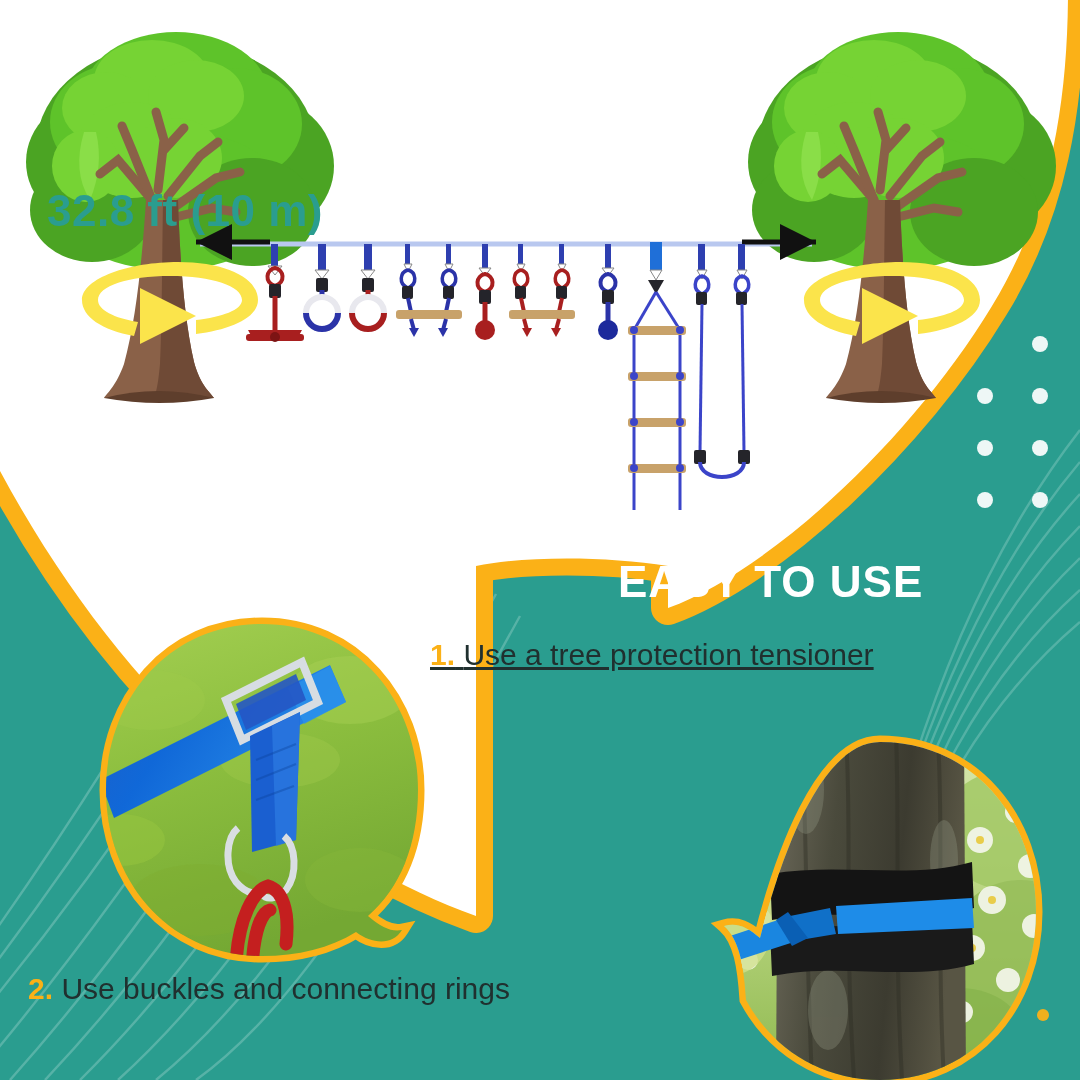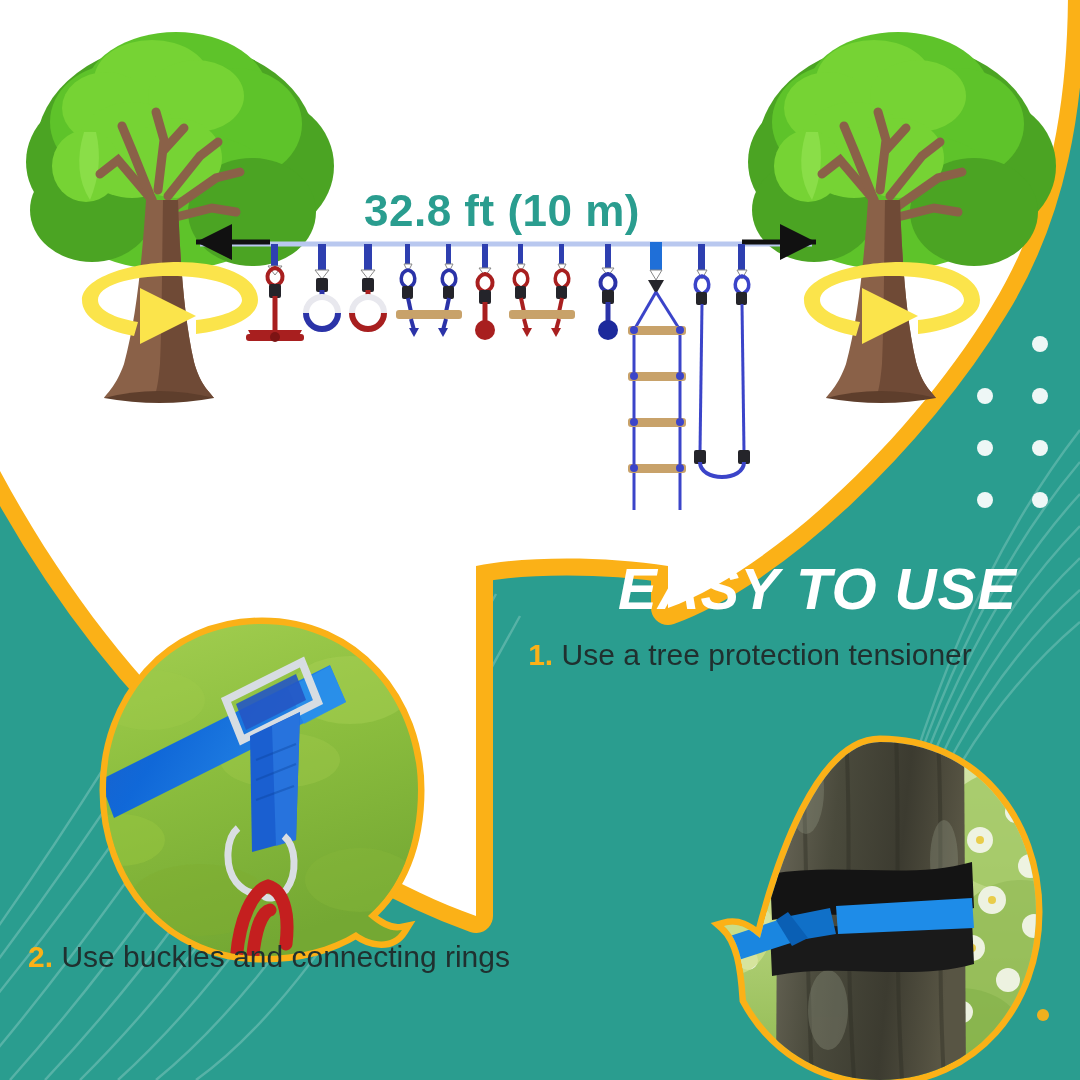--- a/index.html
+++ b/index.html
@@ -11,60 +11,59 @@
   }
   #stage { position:absolute; inset:0; width:1080px; height:1080px; }
   .layer { position:absolute; inset:0; width:1080px; height:1080px; }
   svg.layer { display:block; }
 
   
   .easy-title{
     position:absolute;
     left:618px; top:560px;
     width:460px;
-    font-size:58px;
+    font-size:44px;
     font-weight:bold;
     letter-spacing:1px;
     color:#ffffff;
     font-family:"Liberation Sans", sans-serif;
     line-height:1;
     white-space:nowrap;
-    font-style:italic;
   }
   .step1{
     position:absolute;
     left:430px; top:638px;
     width:640px;
-    text-align:center;
     font-size:30px;
     line-height:1.16;
     color:#20302f;
     font-family:"Liberation Sans", sans-serif;
+    text-decoration:underline;
   }
   .step2{
     position:absolute;
-    left:28px; top:940px;
+    left:28px; top:972px;
     width:660px;
     text-align:left;
     font-size:30px;
     line-height:1.16;
     color:#20302f;
     font-family:"Liberation Sans", sans-serif;
   }
   .num { color:#fbb117; font-weight:bold; }
   .len-label{
     position:absolute;
     left:0px; top:186px;
     width:1004px;
-    text-align:center;
     font-size:44px;
     font-weight:bold;
     color:#2a9d8f;
     letter-spacing:0.5px;
     font-family:"Liberation Sans", sans-serif;
+    padding-left:47px;
   }
 </style>
 </head>
 <body>
 
 <div id="stage">
 
   <svg class="layer" viewBox="0 0 1080 1080">
     <defs>
       <clipPath id="clipAll">

